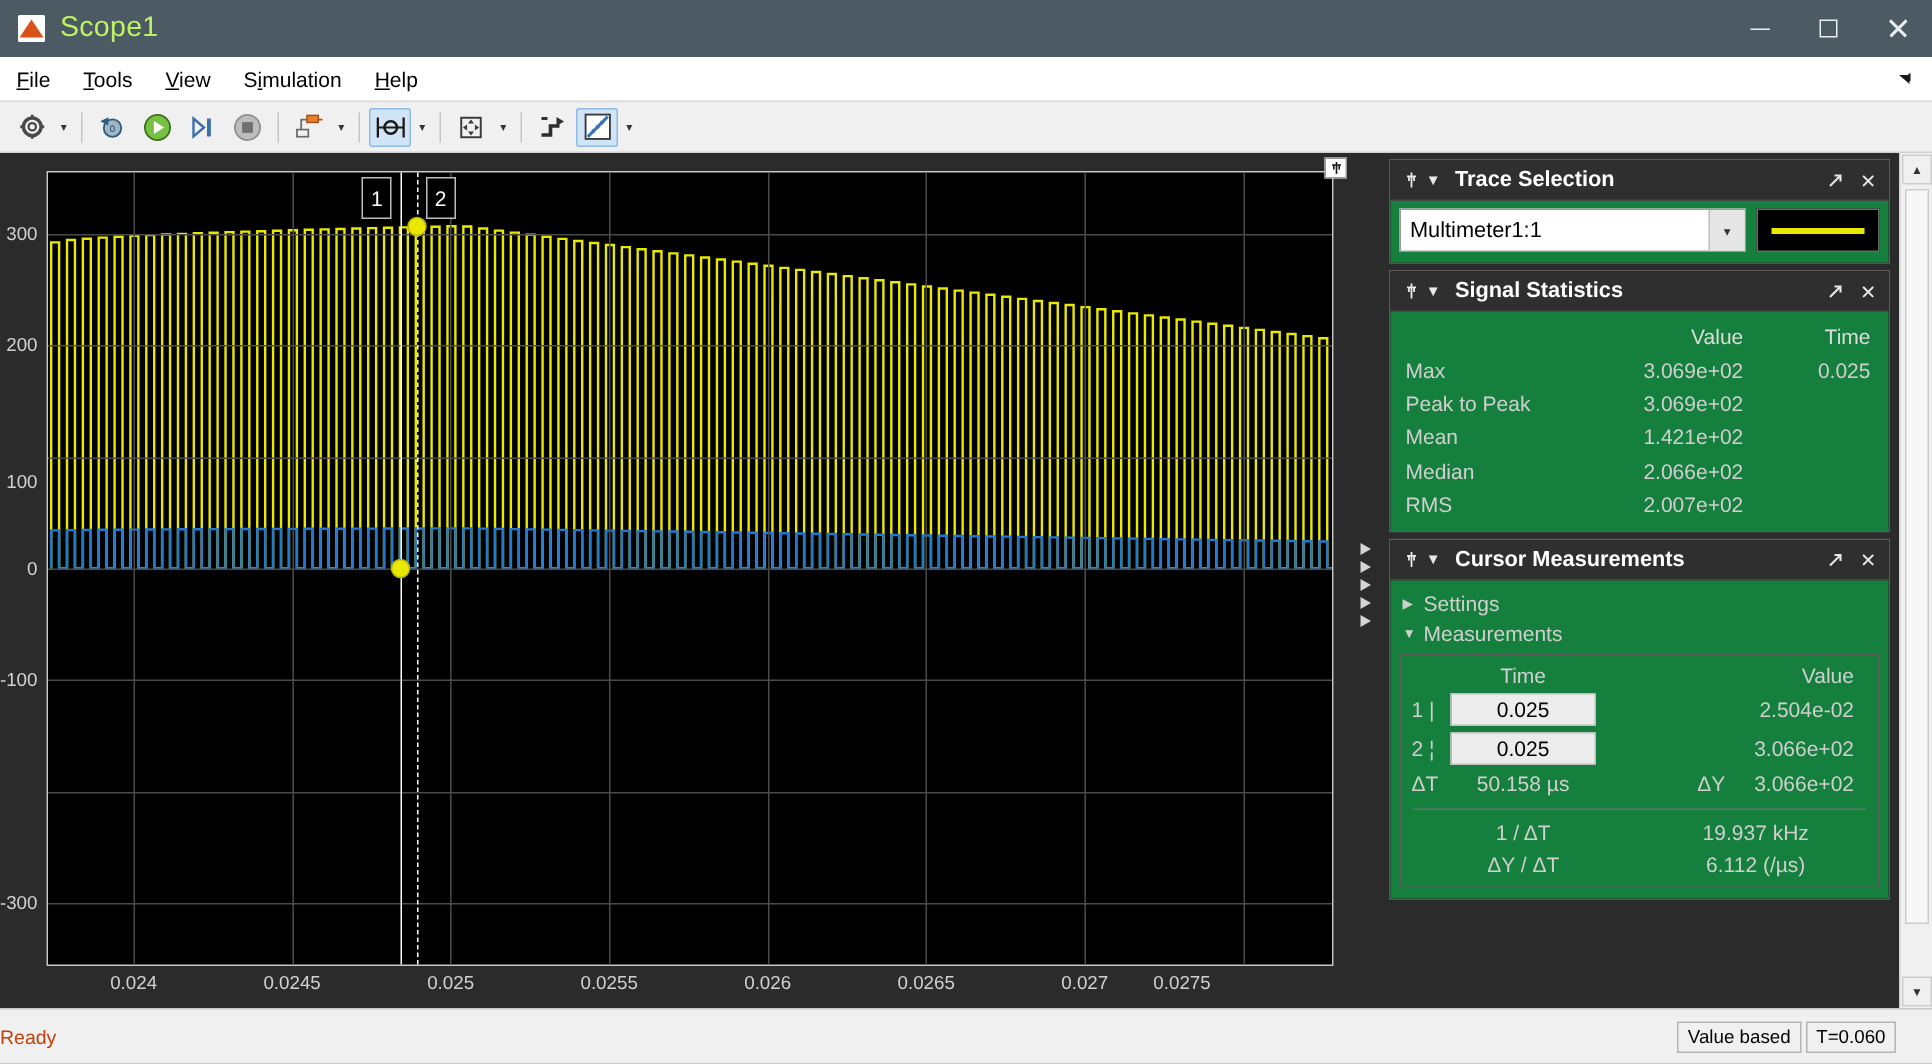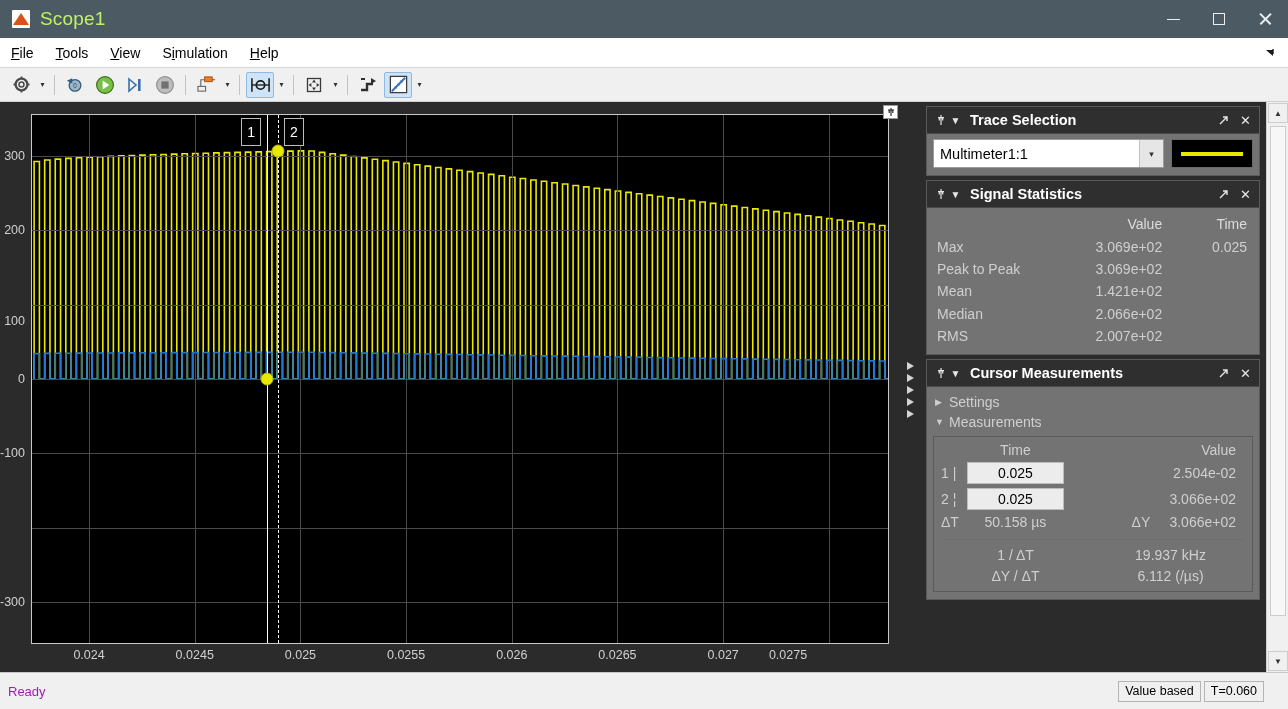--- a/index.html
+++ b/index.html
@@ -149,21 +149,21 @@
     color: #e8e8e8; font-size: 10px;
   }
   .hd-title {
     color: #ffffff; font-size: 14.5px; font-weight: bold; margin-left: 7px;
     white-space: nowrap;
   }
   .hd-right { margin-left: auto; display: flex; align-items: center; gap: 7px; }
   .hd-undock { font-size: 12px; }
   .hd-close  { font-size: 13px; }
 
-  .panel-bd { background: #737373; padding: 5px 6px 7px 6px; }
+  .panel-bd { background: #15803d; padding: 5px 6px 7px 6px; }
 
   
   .trace-row { display: flex; align-items: center; gap: 7px; }
   .combo {
     flex: 1; height: 29px; background: #ffffff; border: 1px solid #9a9a9a;
     display: flex; align-items: center; position: relative;
   }
   .combo span { padding-left: 6px; font-size: 14.5px; color: #000; }
   .combo .cbtn {
     position: absolute; right: 0; top: 0; width: 24px; height: 27px;
@@ -227,21 +227,21 @@
     position: absolute; left: 3px; top: 24px; width: 16px; height: 490px;
     background: #f7f7f7; border: 1px solid #cdcdcd;
   }
 
   
   .statusbar {
     position: absolute; left: 0; top: 672px; width: 1288px; height: 37px;
     background: #f0f0f0; border-top: 1px solid #c8c8c8;
     display: flex; align-items: center;
   }
-  .st-ready { font-size: 13px; color: #a21caf; margin-left: 8px; }
+  .st-ready { font-size: 13px; color: #c2410c; margin-left: 0; }
   .st-right { margin-left: auto; display: flex; align-items: center; margin-right: 24px; }
   .st-cell {
     border: 1px solid #b4b4b4; background: #f0f0f0; font-size: 12.5px; color: #000;
     padding: 2px 6px; margin-left: 3px; height: 21px; display: flex; align-items: center;
   }
 
   svg { display: block; }
 </style>
 </head>
 <body>

